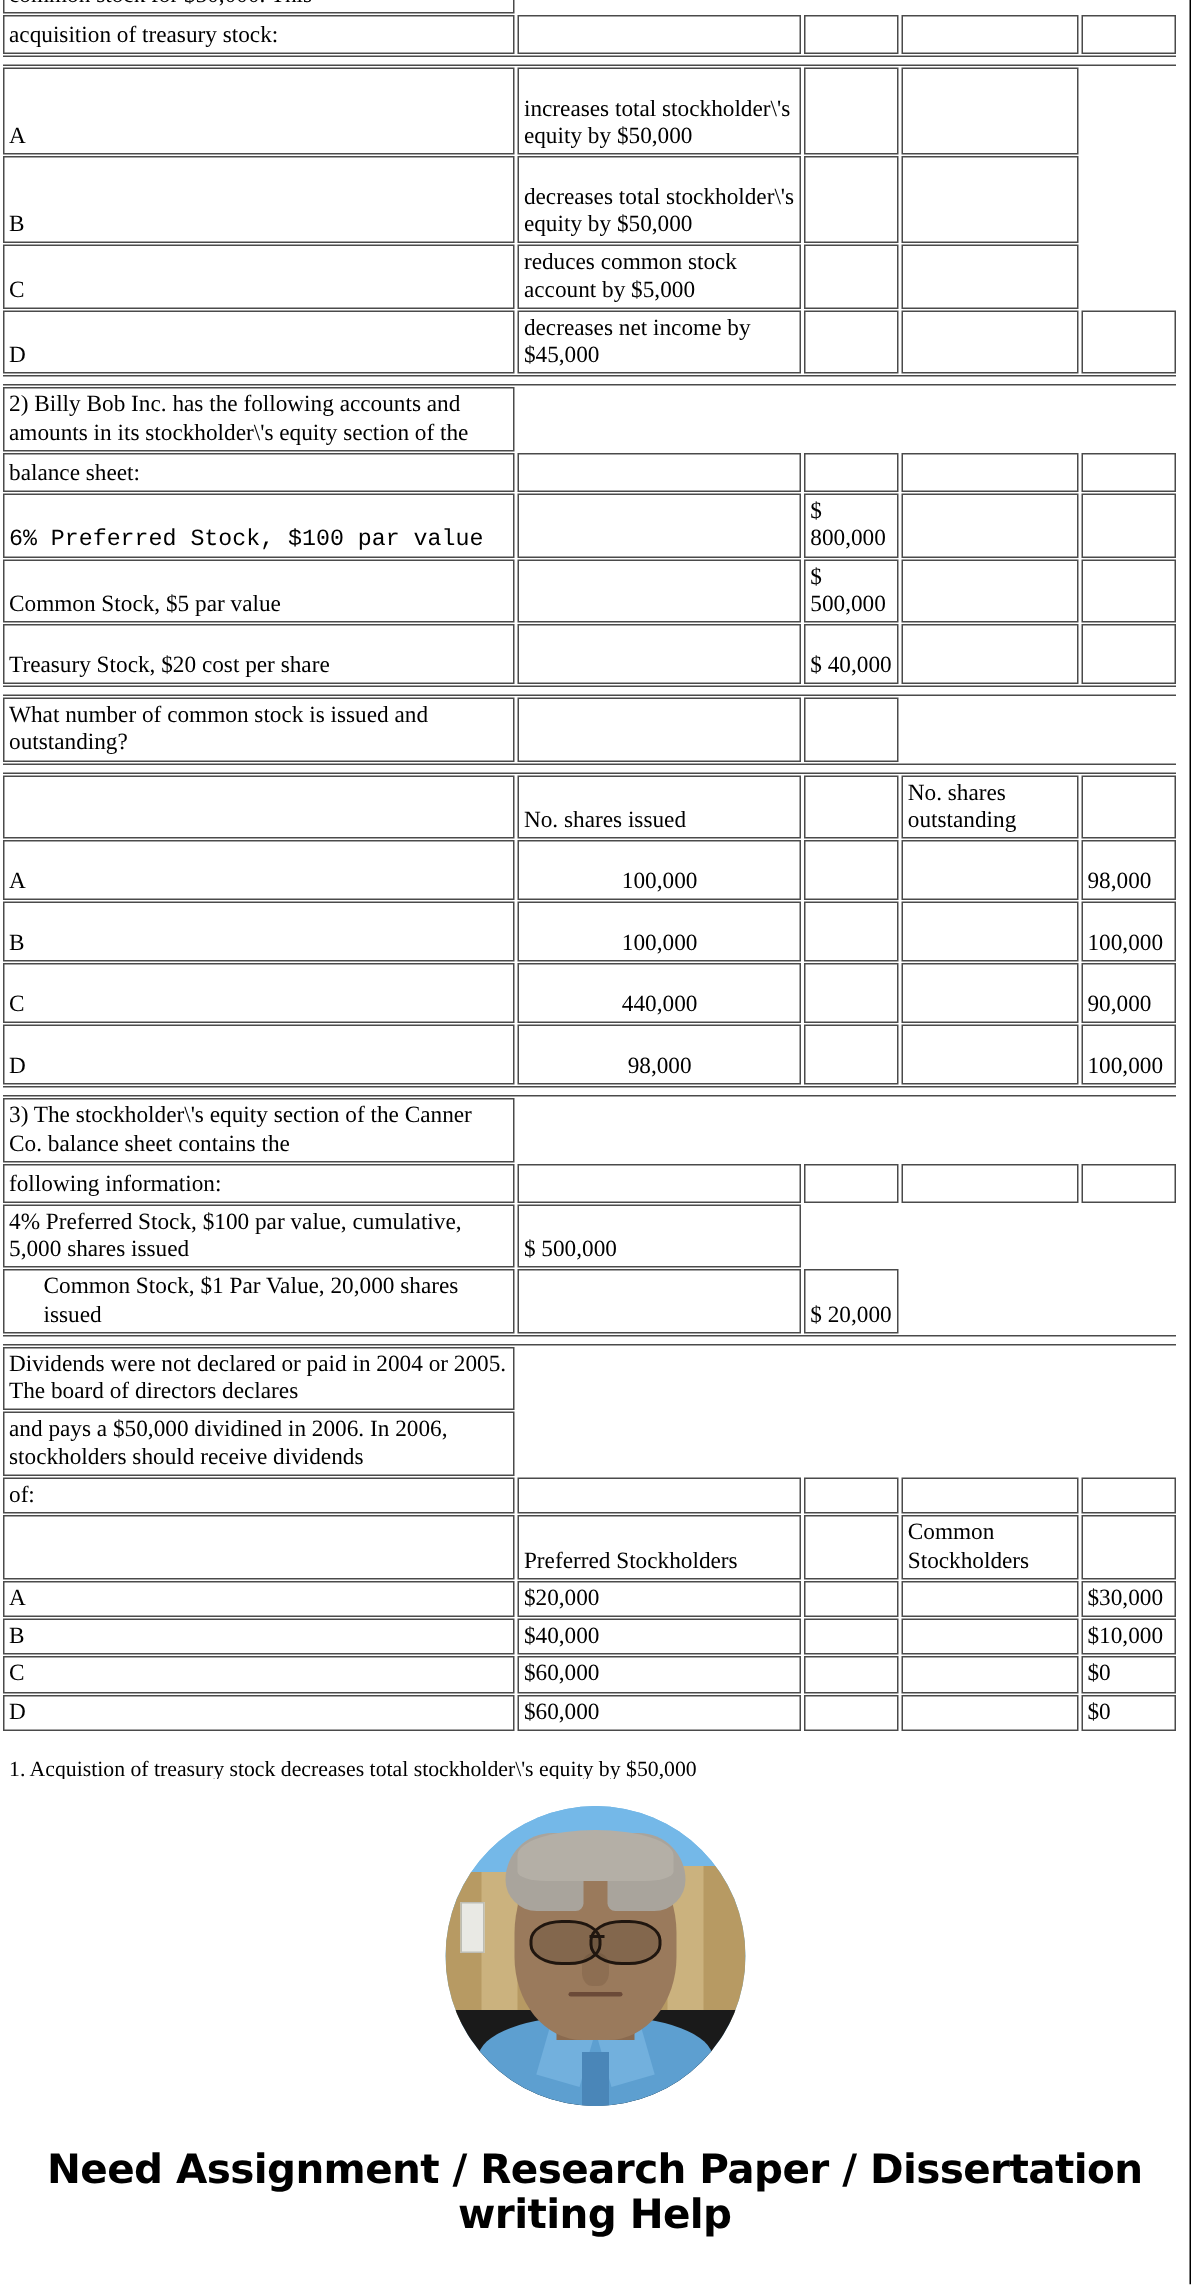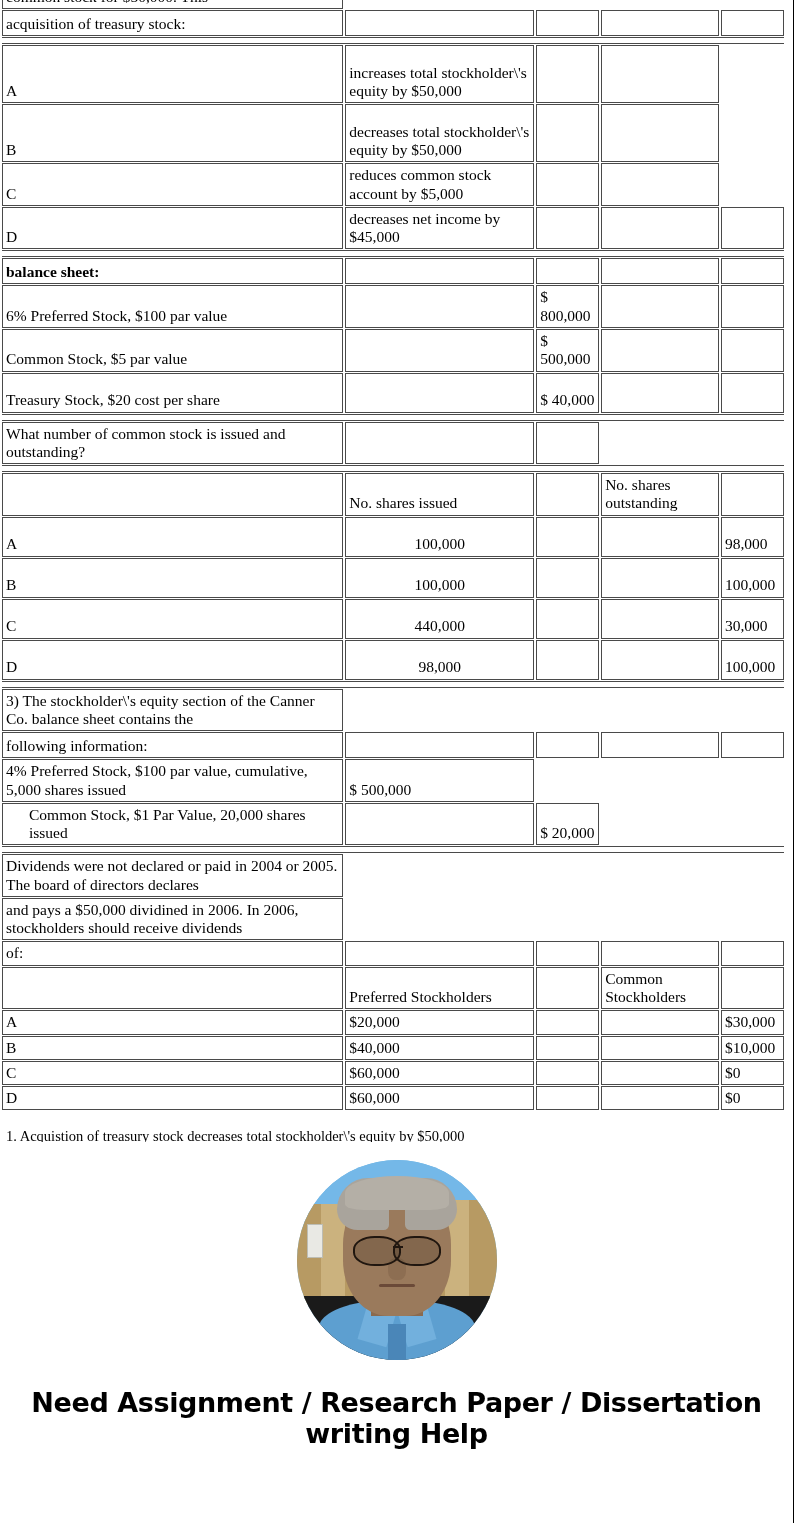--- a/index.html
+++ b/index.html
@@ -207,29 +207,36 @@
           <td></td>
           <td></td>
           <td></td>
         </tr>
 
         <tr class="sep">
             <td colspan="5"></td>
           </tr>
 
         <tr>
-          <td style="height:20px;font-weight:bold;">balance sheet:</td>
-          <td></td>
-          <td></td>
-          <td></td>
-          <td></td>
-        </tr>
-
-        <tr>
-          <td class="mid" style="height:34px;">6% Preferred Stock, $100 par value</td>
+          <td class="top" style="height:36px;">2) Billy Bob Inc. has the following accounts and amounts in its stockholder\'s equity section of the</td>
+          <td class="noborder"></td>
+          <td class="noborder"></td>
+          <td class="noborder"></td>
+          <td class="noborder"></td>
+        </tr>
+        <tr>
+          <td style="height:20px;">balance sheet:</td>
+          <td></td>
+          <td></td>
+          <td></td>
+          <td></td>
+        </tr>
+
+        <tr>
+          <td class="mid" style="height:34px;font-family:Liberation Mono, monospace;">6% Preferred Stock, $100 par value</td>
           <td></td>
           <td class="top">$ 800,000</td>
           <td></td>
           <td></td>
         </tr>
         <tr>
           <td class="mid" style="height:34px;">Common Stock, $5 par value</td>
           <td></td>
           <td class="top">$ 500,000</td>
           <td></td>
@@ -279,21 +286,21 @@
           <td class="mid ctr">100,000</td>
           <td></td>
           <td></td>
           <td>100,000</td>
         </tr>
         <tr>
           <td class="mid" style="height:34px;">C</td>
           <td class="mid ctr">440,000</td>
           <td></td>
           <td></td>
-          <td>30,000</td>
+          <td>90,000</td>
         </tr>
         <tr>
           <td class="mid" style="height:34px;">D</td>
           <td class="mid ctr">98,000</td>
           <td></td>
           <td></td>
           <td>100,000</td>
         </tr>
 
         <tr class="sep">

